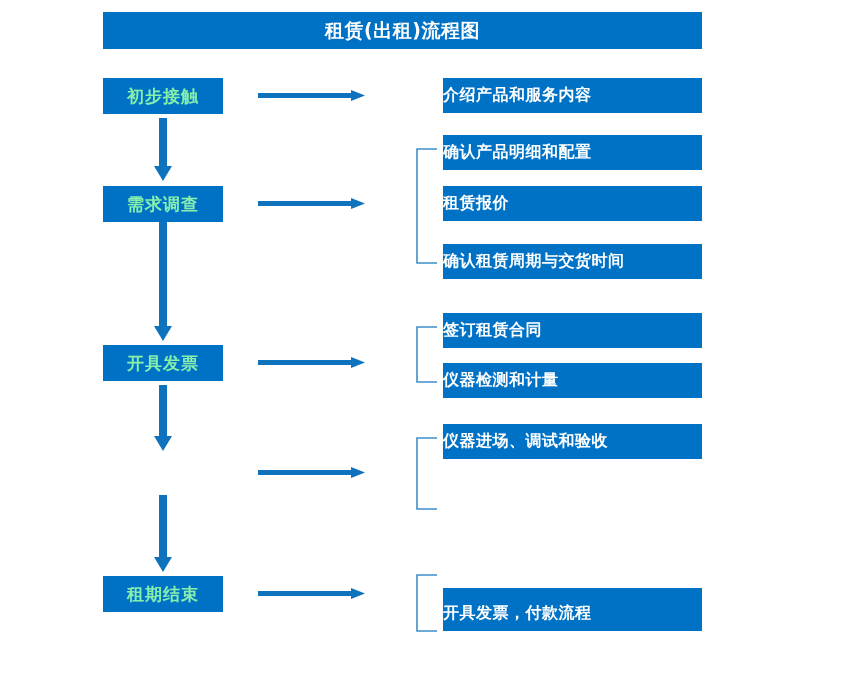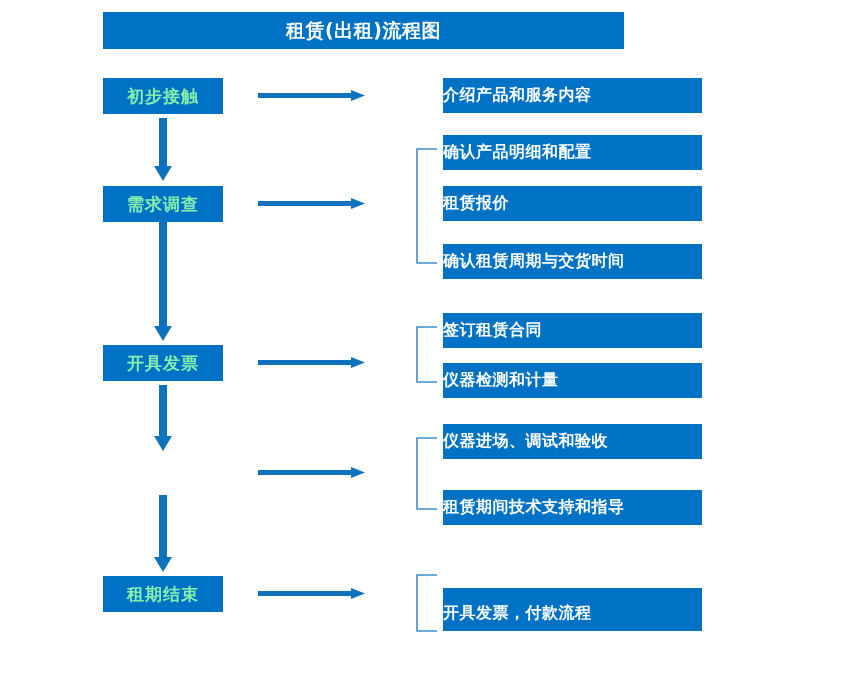--- a/index.html
+++ b/index.html
@@ -21,21 +21,21 @@
     top: 0;
     width: 844px;
     height: 688px;
   }
 
   
   .title-bar {
     position: absolute;
     left: 103px;
     top: 12px;
-    width: 521px;
+    width: 599px;
     height: 37px;
     background: #0072c6;
     color: #ffffff;
     font-size: 19px;
     font-weight: bold;
     display: flex;
     align-items: center;
     justify-content: center;
     letter-spacing: 0.5px;
   }
@@ -170,17 +170,16 @@
     </svg>
   </div>
 
   <div class="task-box" style="top:78px">介绍产品和服务内容</div>
   <div class="task-box" style="top:135px">确认产品明细和配置</div>
   <div class="task-box" style="top:186px">租赁报价</div>
   <div class="task-box" style="top:244px">确认租赁周期与交货时间</div>
   <div class="task-box" style="top:313px">签订租赁合同</div>
   <div class="task-box" style="top:363px">仪器检测和计量</div>
   <div class="task-box" style="top:424px">仪器进场、调试和验收</div>
-  <div class="task-box" style="top:490px">租赁期间技术支持和指导</div>
   <div class="task-box" style="top:588px">仪器退租</div>
   <div class="task-box" style="top:596px">开具发票，付款流程</div>
 
 </div>
 
 </body></html>

